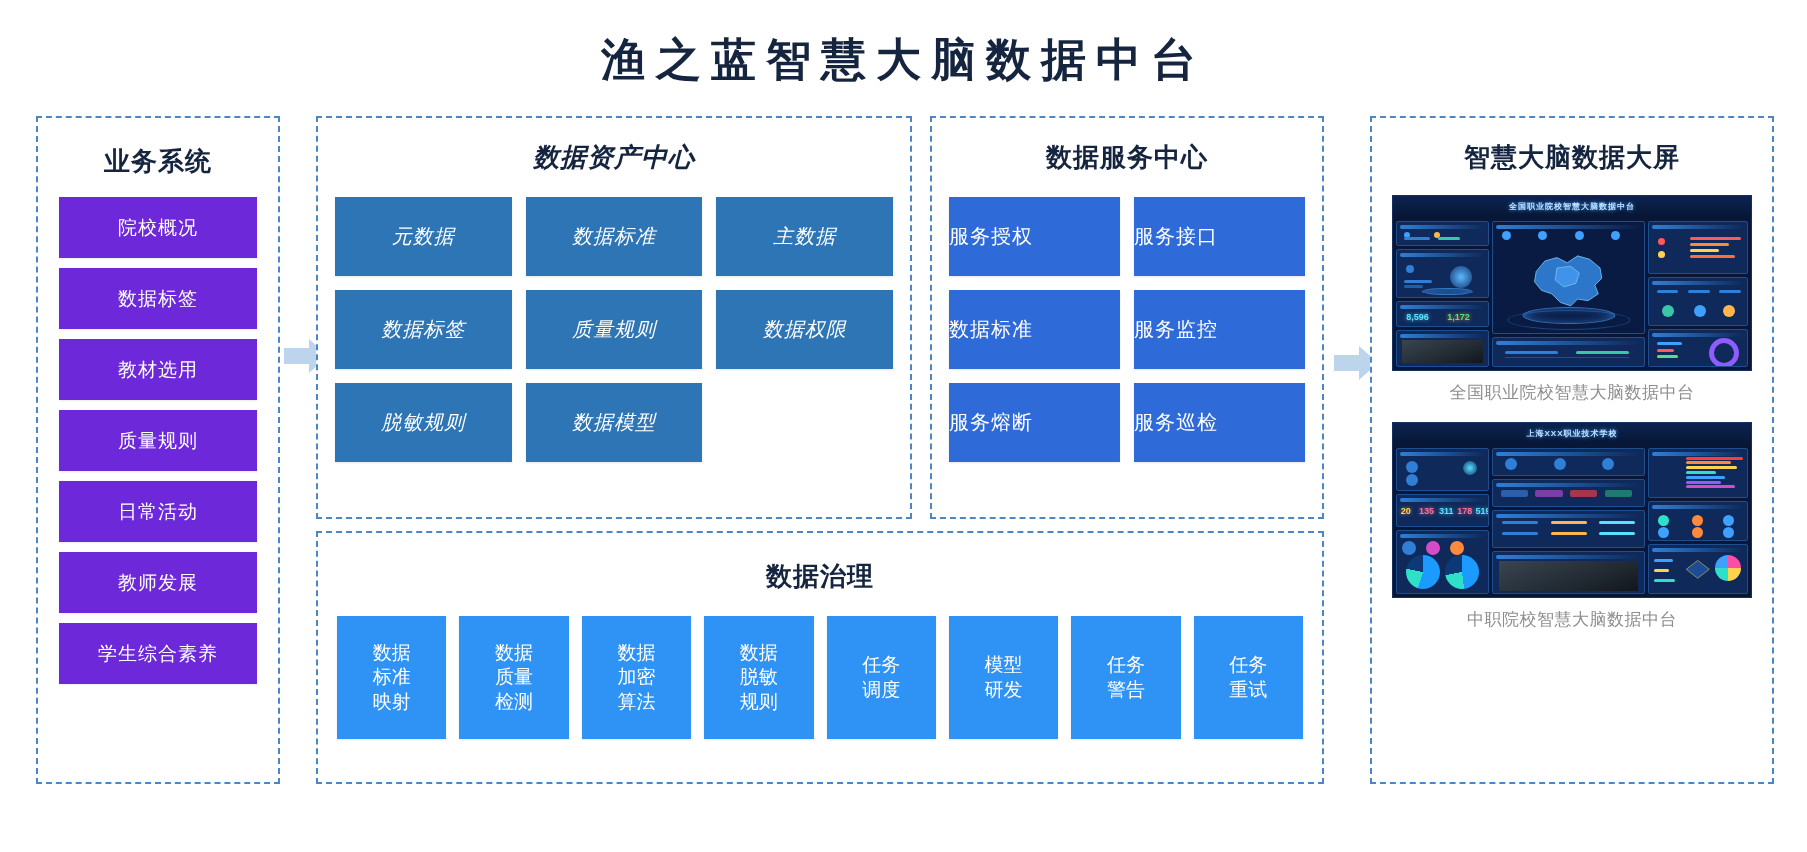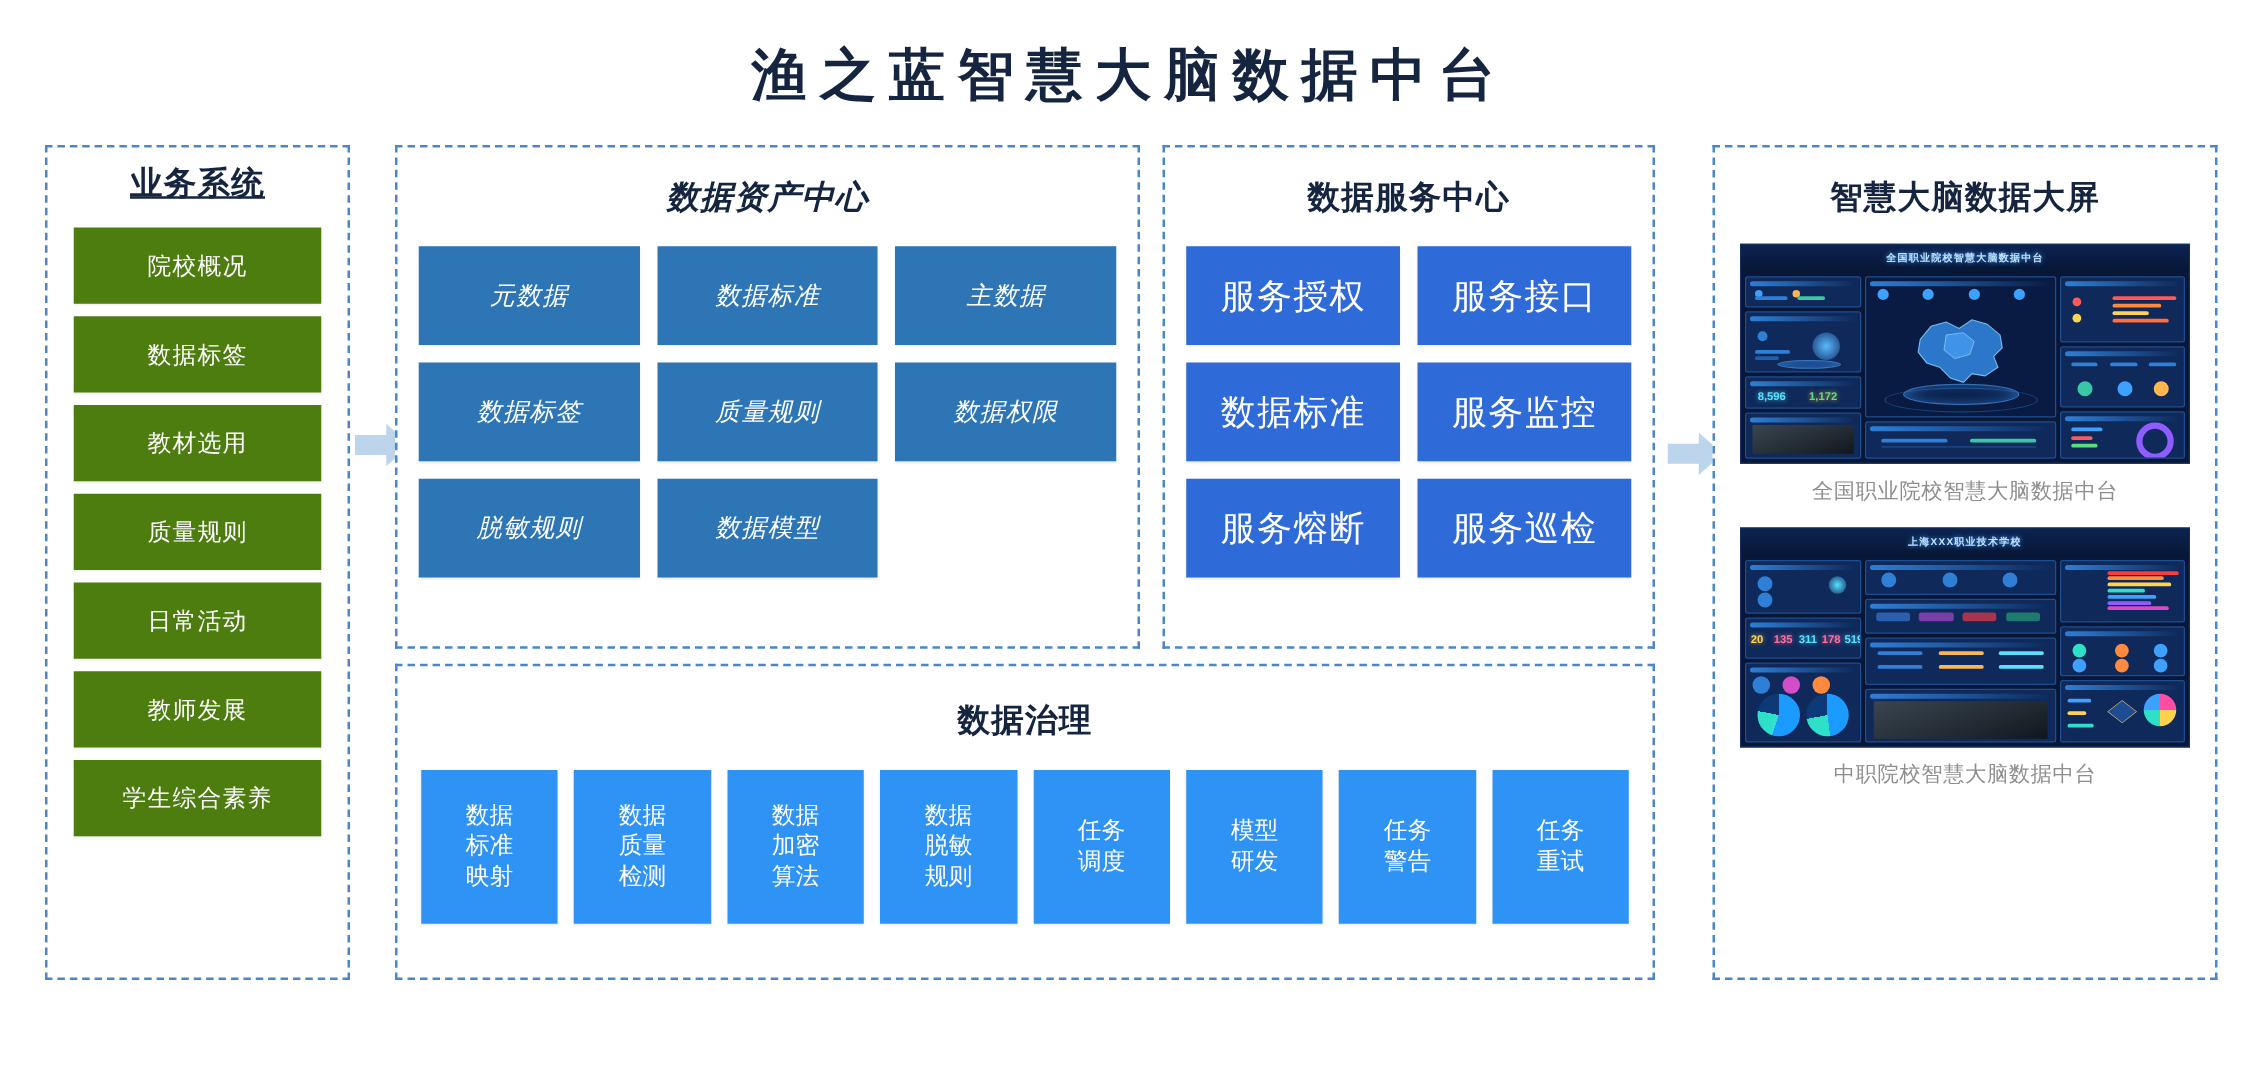--- a/index.html
+++ b/index.html
@@ -26,25 +26,25 @@
     background: #ffffff;
   }
   .panel-title {
     text-align: center;
     font-size: 26px; font-weight: bold; color: #16253f;
     letter-spacing: 1px;
   }
 
   
   #panel-business { left: 36px; top: 116px; width: 244px; height: 668px; }
-  #panel-business .panel-title { margin-top: 11px; text-decoration: underline; }
+  #panel-business .panel-title { margin-top: 26px; }
   .biz-list { margin-top: 18px; display: flex; flex-direction: column; align-items: center; gap: 10px; }
   .biz-item {
     width: 198px; height: 61px;
-    background: #4d7c0f;
+    background: #6d28d9;
     color: #ffffff; font-size: 19px;
     display: flex; align-items: center; justify-content: center;
     letter-spacing: 1px;
     box-shadow: 0 1px 2px rgba(0,0,0,.08);
   }
 
   
   .arrow { position: absolute; width: 44px; height: 38px; }
   .arrow svg { display:block; width:100%; height:100%; }
   #arrow-left  { left: 284px;  top: 337px; }
@@ -68,22 +68,22 @@
   
   #panel-service { left: 930px; top: 116px; width: 394px; height: 403px; }
   #panel-service .panel-title { margin-top: 22px; }
   .service-grid {
     margin: 22px auto 0; width: 356px;
     display: grid; grid-template-columns: repeat(2, 1fr);
     gap: 14px 14px;
   }
   .service-tile {
     height: 79px; background: #2f6ad9; color: #fff;
-    font-size: 28px; letter-spacing: 1px;
-    display: flex; align-items: center; justify-content: center;
+    font-size: 20px; letter-spacing: 1px;
+    display: flex; align-items: center; 
     box-shadow: 0 1px 2px rgba(0,0,0,.10);
   }
 
   
   #panel-governance { left: 316px; top: 531px; width: 1008px; height: 253px; }
   #panel-governance .panel-title { margin-top: 26px; }
   .gov-row {
     margin: 22px auto 0; width: 966px;
     display: grid; grid-template-columns: repeat(8, 1fr);
     gap: 13px;

